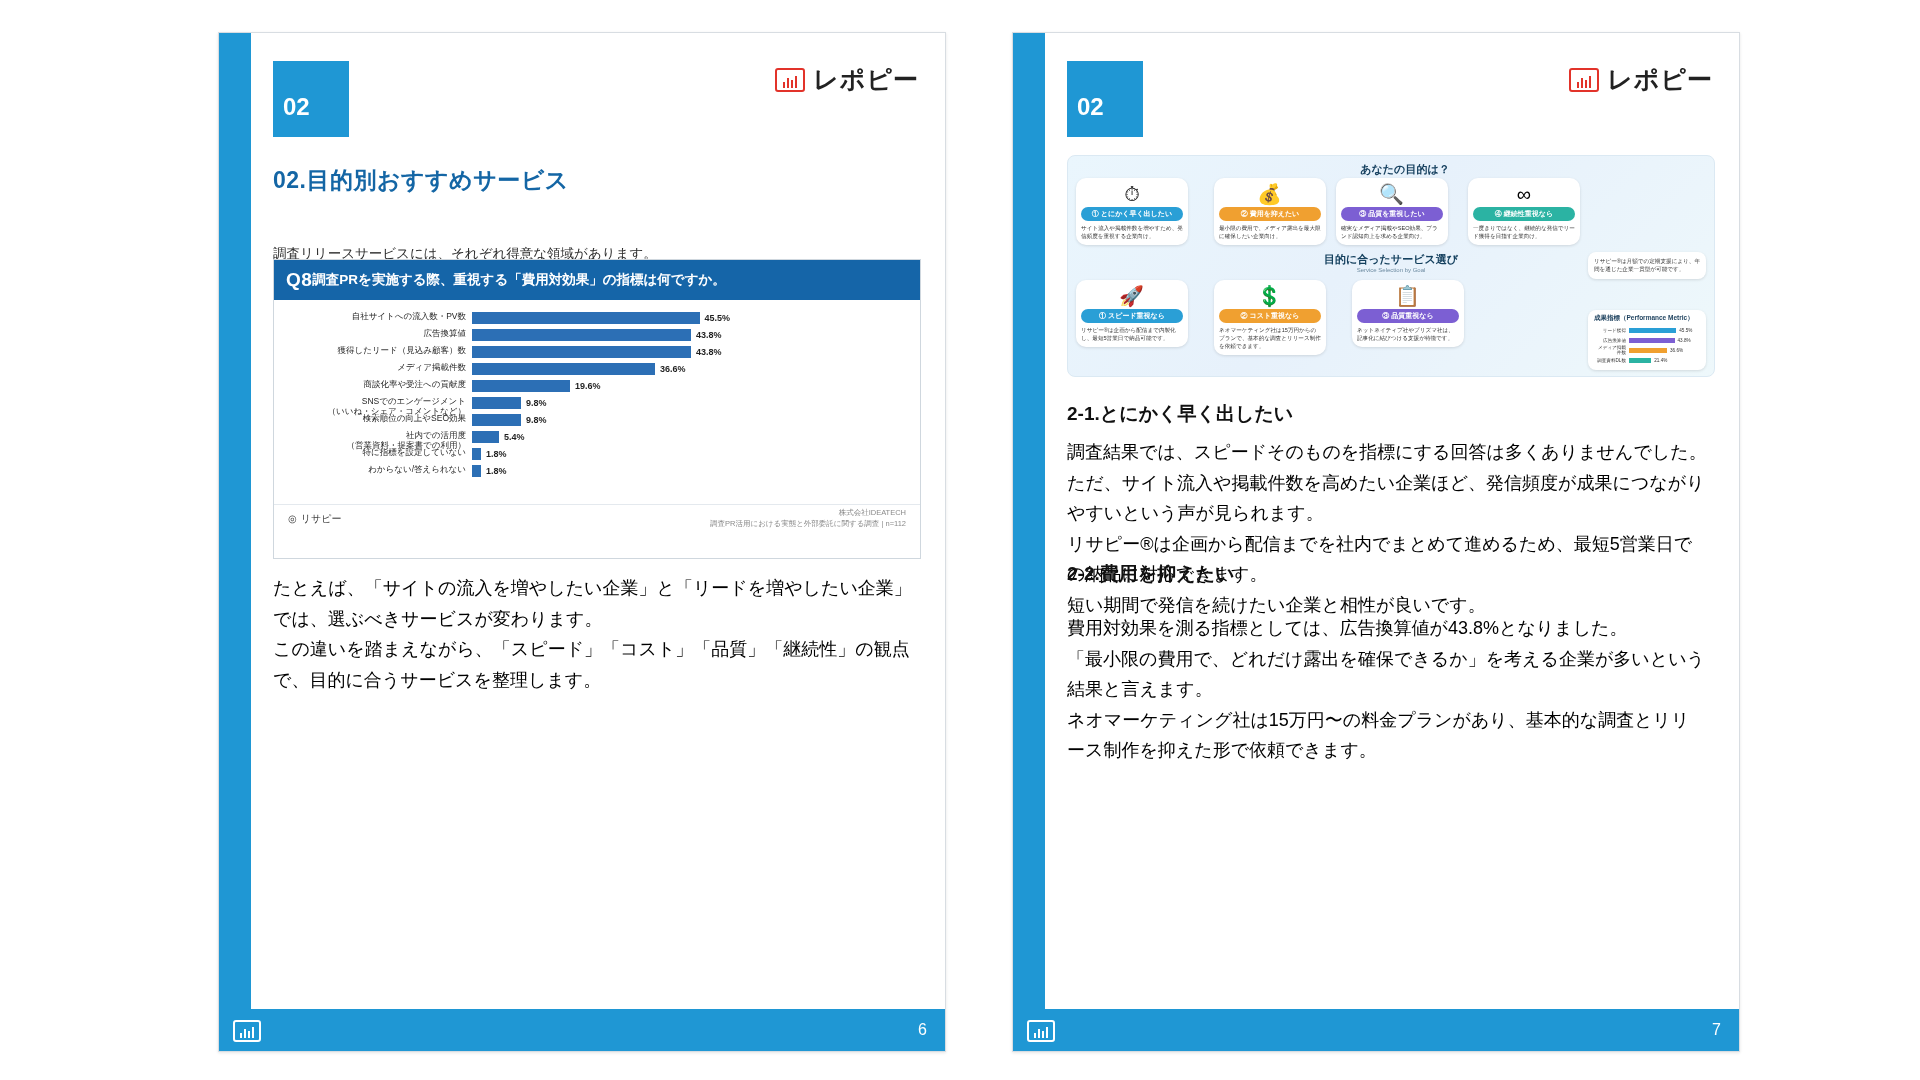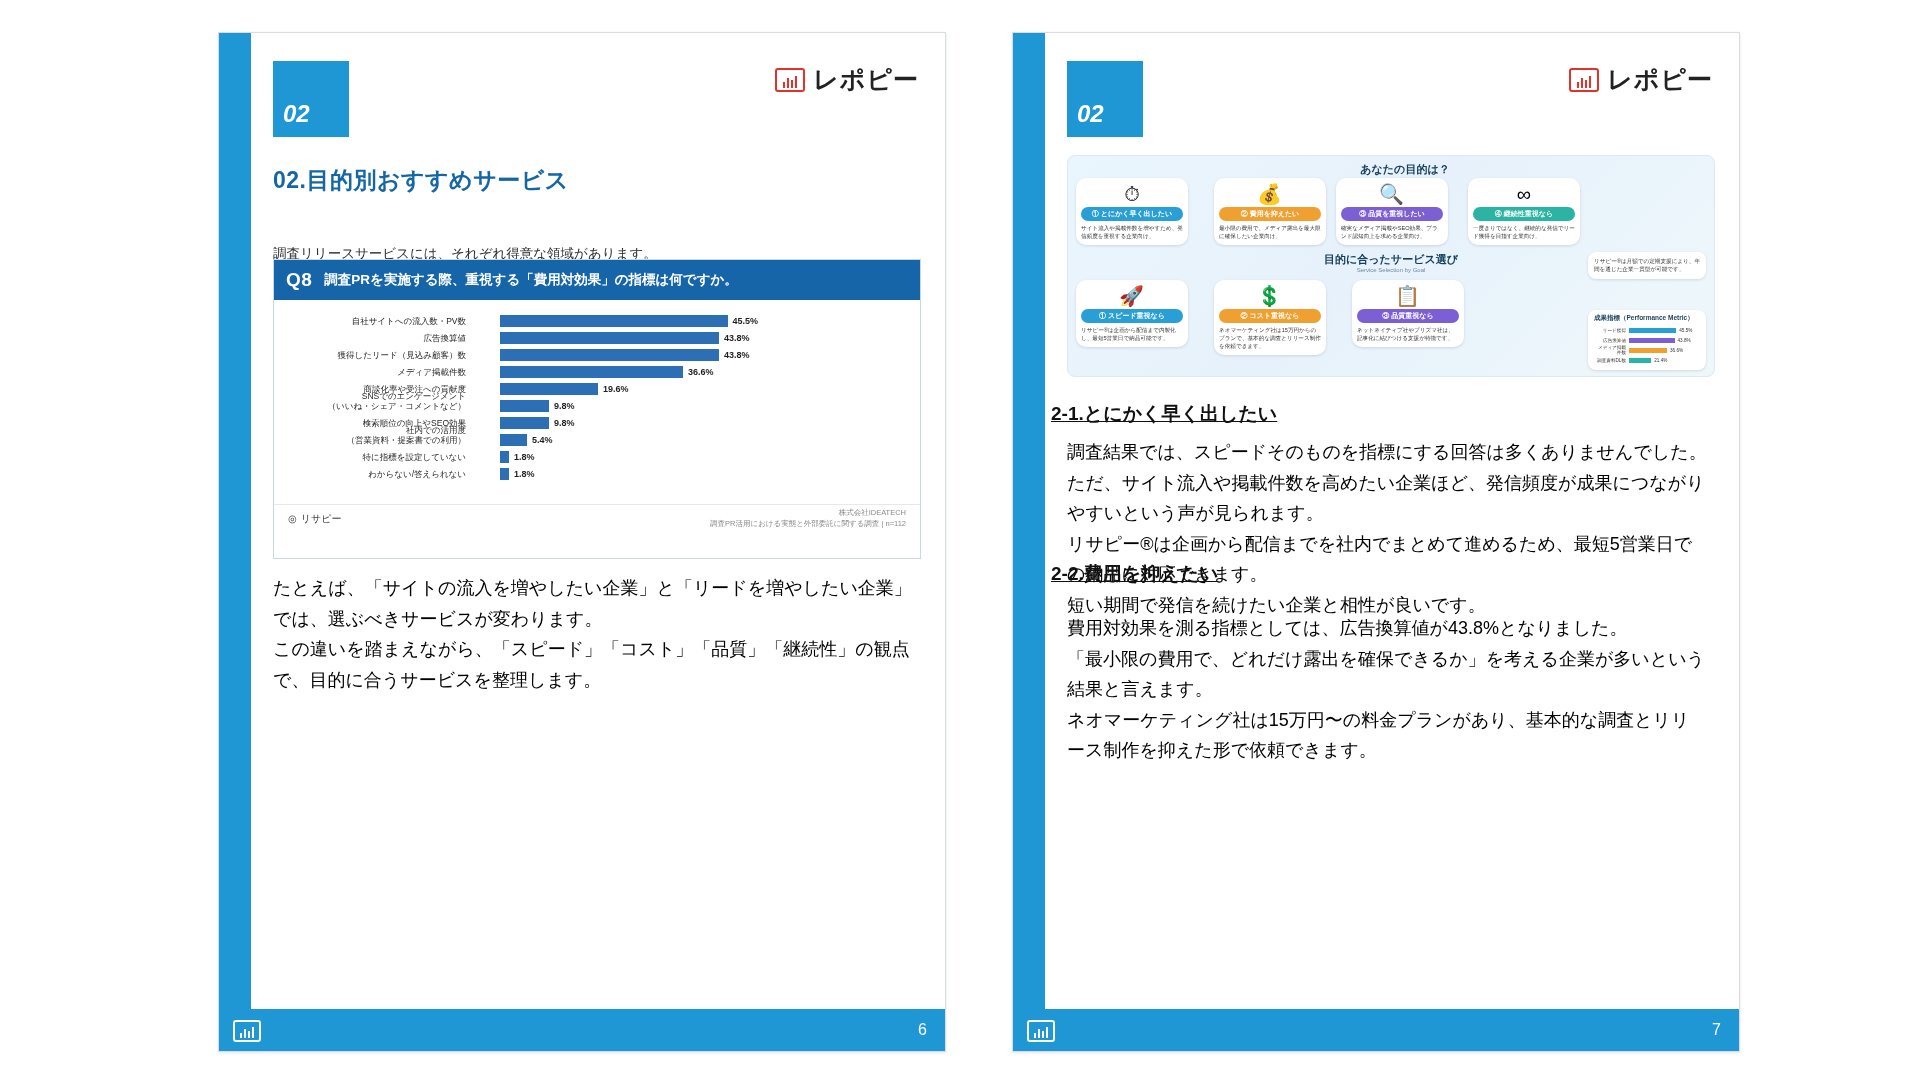--- a/index.html
+++ b/index.html
@@ -92,23 +92,22 @@
     left: 22px;
     top: 28px;
     width: 76px;
     height: 76px;
     background: #1f97d4;
     color: #ffffff;
     font-size: 24px;
     font-weight: bold;
     display: flex;
     align-items: flex-end;
-    padding: 0 0 9px 10px;
-    box-sizing: border-box;
-    font-style: italic;
+    padding: 0 0 16px 10px;
+    box-sizing: border-box;
   }
 
   
   .h1 {
     position: absolute;
     left: 22px;
     top: 132px;
     font-size: 23px;
     font-weight: bold;
     color: #1466a5;
@@ -136,21 +135,20 @@
     border: 1px solid #cfd7de;
     box-sizing: border-box;
   }
   .qcard-head {
     height: 40px;
     background: #1565a8;
     color: #ffffff;
     display: flex;
     align-items: center;
     padding-left: 12px;
-    gap: 12px;
   }
   .qnum {
     font-size: 19px;
     font-weight: bold;
     letter-spacing: 0.5px;
   }
   .qtitle {
     font-size: 13.5px;
     font-weight: bold;
   }
@@ -160,24 +158,23 @@
     background: #ffffff;
     padding: 12px 14px 0 14px;
     box-sizing: border-box;
   }
   .chart {
     position: relative;
     width: 100%;
   }
   .row {
     display: flex;
-    align-items: flex-end;
+    align-items: flex-start;
     height: 15px;
     margin-bottom: 2px;
-    gap: 28px;
   }
   .row-label {
     width: 178px;
     text-align: right;
     padding-right: 6px;
     font-size: 8.5px;
     color: #1f1f1f;
     line-height: 1.15;
     white-space: pre-line;
   }
@@ -394,25 +391,24 @@
     height: 5px;
   }
   .metric-row .mv {
     font-size: 4.6px;
     margin-left: 3px;
     color: #333;
   }
 
   .h2 {
     position: absolute;
-    left: 6px;
+    left: 22px;
     font-size: 19px;
     font-weight: bold;
     color: #111111;
-    text-decoration: underline;
   }
 </style>
 </head>
 <body>
 
 <div class="stage">
 
   <div class="page left">
     <div class="rail"></div>
 

